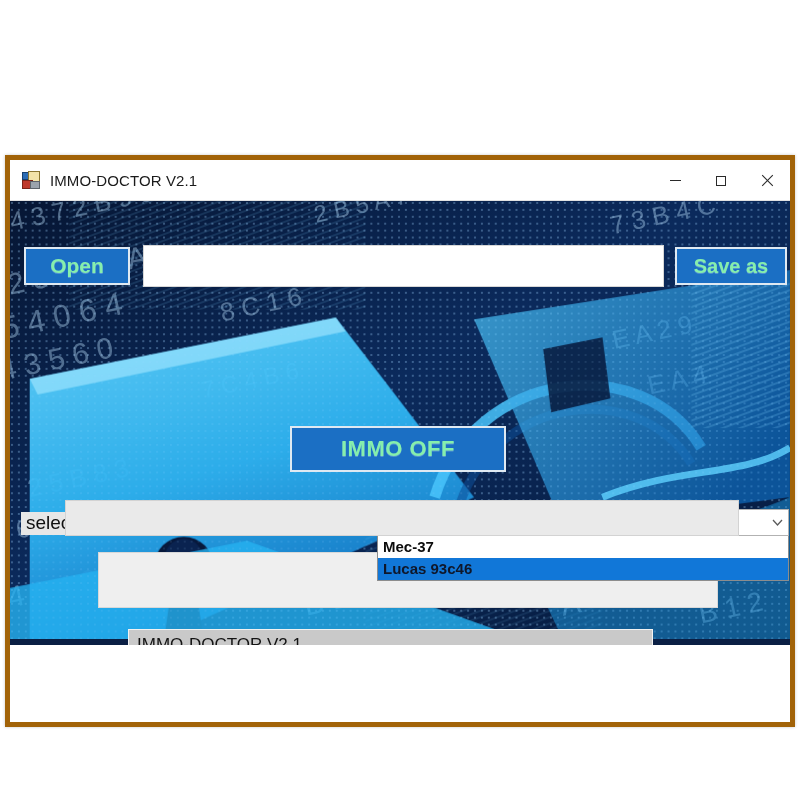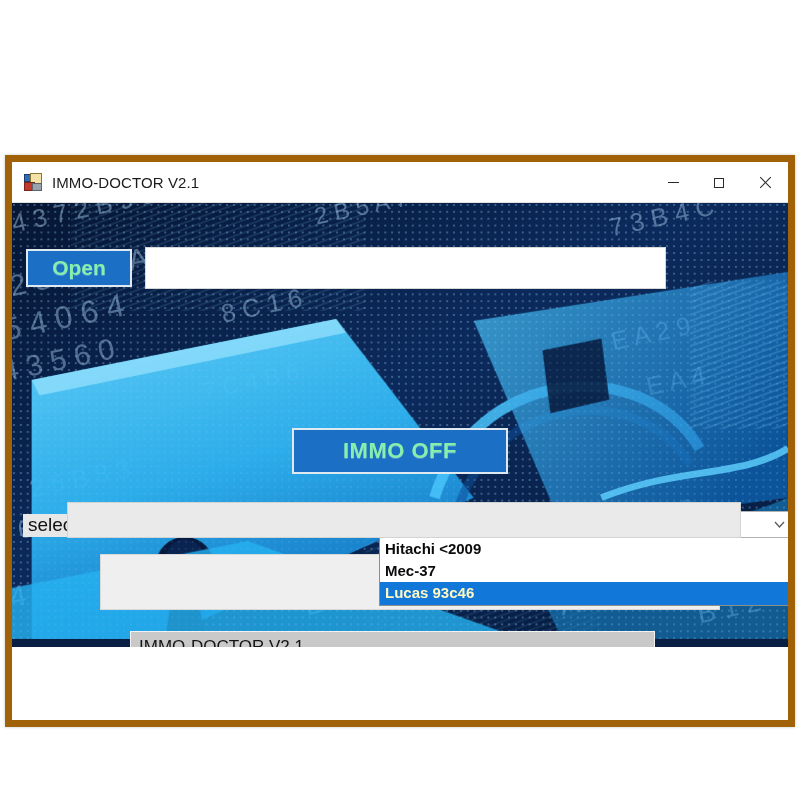--- a/index.html
+++ b/index.html
@@ -12,21 +12,21 @@
     overflow: hidden;
   }
 
   #app-window {
     position: absolute;
     left: 5px;
     top: 155px;
     width: 790px;
     height: 572px;
     background: #ffffff;
-    border: 7px solid #a16207;
+    border: 5px solid #a16207;
     box-sizing: border-box;
     box-shadow: 0 0 3px rgba(0,0,0,0.22);
   }
 
   
   #title-bar {
     position: relative;
     height: 41px;
     background: #ffffff;
     border-bottom: 1px solid #e2e2e2;
@@ -191,21 +191,21 @@
     font-size: 15px;
     font-weight: bold;
     color: #0b0b0b;
     padding: 1px 0 2px 5px;
     line-height: 1.28;
     white-space: nowrap;
     cursor: default;
   }
   #ecu-dropdown-list li.selected {
     background: #1177d8;
-    color: #fef9c3;
+    color: #0f172a;
   }
 
   .panel {
     position: absolute;
     box-sizing: border-box;
   }
   #output-bar-1 {
     left: 55px; top: 299px; width: 674px; height: 36px;
     background: #eaeaea;
     border: 1px solid #d3d3d3;
@@ -330,20 +330,21 @@
         <path d="M 520 360 C 600 330 700 340 790 300 L 790 444 L 560 444 Z" fill="#1c8fd6" opacity="0.55"></path>
         <path d="M 600 300 C 680 268 740 280 790 250" fill="none" stroke="#5fd2ff" stroke-width="7" opacity="0.8"></path>
         <rect x="0" y="0" width="790" height="444" fill="url(#dots)" opacity="0.45"></rect>
       </g>
     </svg>
 
     <div id="open-button" class="btn-blue">Open</div>
 
     <input id="path-input" type="text" value="" style="">
 
+    <div id="saveas-button" class="btn-blue">Save as</div>
 
     <div id="select-label" class="field-label">select:</div>
 
     <div id="brand-combo" class="combo">
       <div class="combo-value">Nissan</div>
       <div class="combo-arrow">
         <svg width="11" height="8" viewBox="0 0 11 8" xmlns="http://www.w3.org/2000/svg">
           <path d="M1 1 L5.5 6 L10 1" fill="none" stroke="#5b5b5b" stroke-width="1.3"></path>
         </svg>
       </div>
@@ -355,21 +356,20 @@
       <div id="ecu-caret"></div>
       <div class="combo-value"></div>
       <div class="combo-arrow">
         <svg width="11" height="8" viewBox="0 0 11 8" xmlns="http://www.w3.org/2000/svg">
           <path d="M1 1 L5.5 6 L10 1" fill="none" stroke="#5b5b5b" stroke-width="1.3"></path>
         </svg>
       </div>
     </div>
 
     <ul id="ecu-dropdown-list">
-        <li>Hitachi &lt;2009</li>
         <li>Mec-37</li>
         <li class="selected">Lucas 93c46</li>
       </ul>
 
     <div id="immo-off-button" class="btn-blue">IMMO OFF</div>
 
     <div id="output-bar-1" class="panel"></div>
     <div id="output-bar-2" class="panel"></div>
 
     <div id="status-bar" class="panel">

